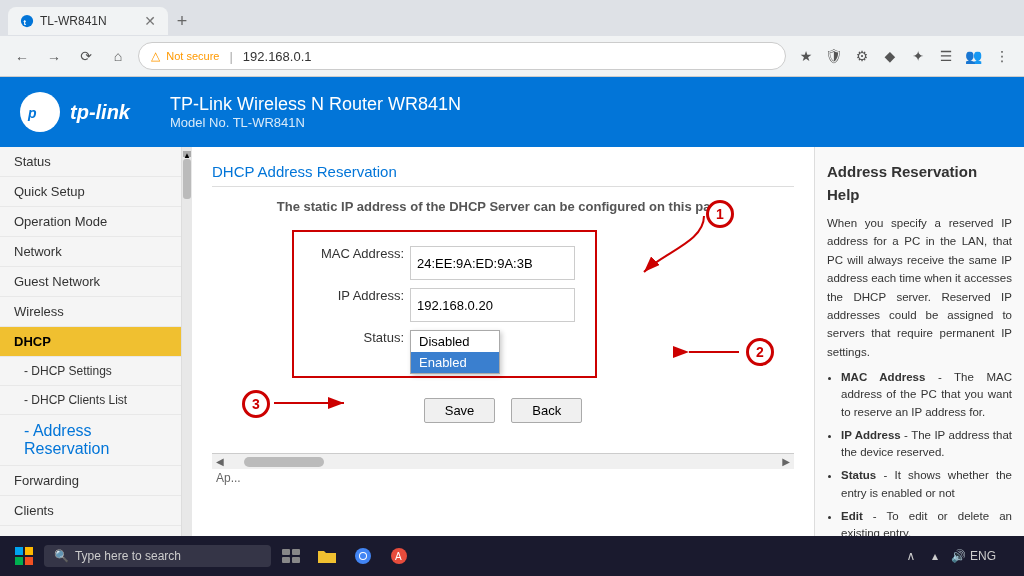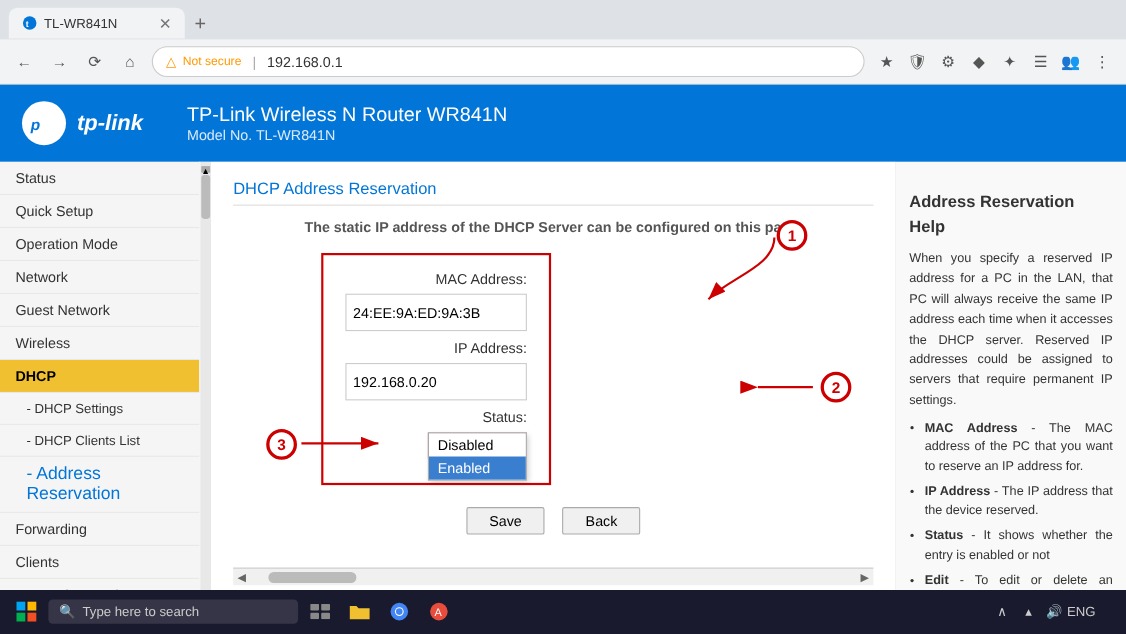--- a/index.html
+++ b/index.html
@@ -37,34 +37,34 @@
     .sidebar-item { padding: 7px 14px; cursor: pointer; color: #333; font-size: 13px; border-bottom: 1px solid #e8e8e8; }
     .sidebar-item.active { background: #f0c030; font-weight: bold; color: #000; }
     .sidebar-item.sub { padding-left: 24px; font-size: 12px; }
     .sidebar-item.sub-active { padding-left: 24px; font-size: 12px; color: #0275d8; }
 
     
     .content-area { flex: 1; display: flex; overflow: hidden; }
     .main-content { flex: 1; padding: 16px 20px; overflow-y: auto; background: #fff; position: relative; }
 
     
-    .help-panel { width: 210px; background: #f9f9f9; border-left: 1px solid #ddd; padding: 26px 12px; overflow-y: auto; font-size: 12px; color: #333; line-height: 1.5; flex-shrink: 0; }
+    .help-panel { width: 210px; background: #f9f9f9; border-left: 1px solid #ddd; padding: 14px 12px; overflow-y: auto; font-size: 12px; color: #333; line-height: 1.5; flex-shrink: 0; }
     .help-title { font-size: 15px; font-weight: bold; color: #333; margin-bottom: 8px; }
     .help-text { font-size: 11.5px; line-height: 1.6; color: #333; text-align: justify; margin-bottom: 8px; }
     .help-list { padding-left: 14px; margin-bottom: 8px; }
     .help-list li { margin-bottom: 6px; font-size: 11.5px; line-height: 1.5; text-align: justify; }
     .help-steps-title { color: #c00; font-size: 12px; font-weight: bold; margin-bottom: 6px; }
 
     
     .page-title { font-size: 15px; color: #0275d8; font-weight: normal; margin-bottom: 12px; border-bottom: 1px solid #ddd; padding-bottom: 6px; }
     .description { font-size: 13px; color: #555; margin-bottom: 16px; font-weight: bold; text-align: center; }
 
     
     .form-area { border: 2px solid #cc0000; padding: 14px 20px; display: inline-block; margin-left: 80px; }
-    .form-row { display: flex; align-items: flex-end; margin-bottom: 8px; gap: 6px; flex-direction: column; }
+    .form-row { display: flex; align-items: flex-start; margin-bottom: 8px; gap: 6px; }
     .form-label { width: 90px; text-align: right; font-size: 13px; color: #333; }
     .form-input { width: 165px; height: 24px; border: 1px solid #ccc; padding: 16px 6px; font-size: 13px; }
 
     
     .dropdown-container { position: relative; display: inline-block; }
     .dropdown-menu { position: absolute; top: 0; left: 0; background: white; border: 1px solid #aaa; z-index: 10; width: 90px; box-shadow: 2px 2px 5px rgba(0,0,0,0.2); }
     .dropdown-option { padding: 3px 8px; font-size: 13px; cursor: pointer; white-space: nowrap; }
     .dropdown-option.highlighted { background: #3a7fcf; color: white; }
 
     

